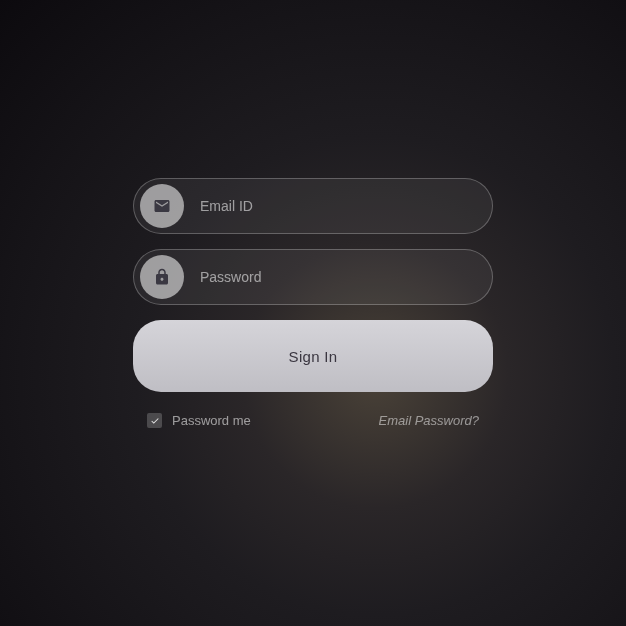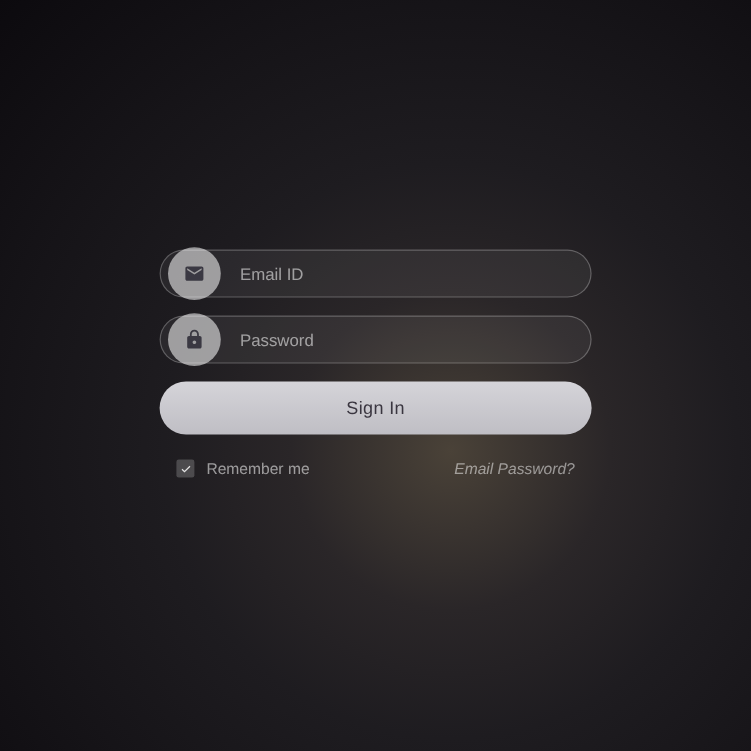--- a/index.html
+++ b/index.html
@@ -23,21 +23,21 @@
       width: 360px;
       display: flex;
       flex-direction: column;
       gap: 15px;
       margin-top: -20px;
     }
     
     .input-field {
       display: flex;
       align-items: center;
-      height: 40px;
+      height: 56px;
       background: rgba(255, 255, 255, 0.06);
       border: 1px solid rgba(255, 255, 255, 0.25);
       border-radius: 28px;
       padding: 5px;
       position: relative;
     }
     
     .icon-circle {
       width: 44px;
       height: 44px;
@@ -65,21 +65,21 @@
       padding-left: 16px;
       flex: 1;
       font-family: inherit;
     }
     
     .input-text::placeholder {
       color: rgba(255, 255, 255, 0.55);
     }
     
     .signin-button {
-      height: 44px;
+      height: 72px;
       background: linear-gradient(to bottom, #d5d4d9 0%, #bfbec4 100%);
       border: none;
       border-radius: 28px;
       color: #3a3640;
       font-size: 15px;
       font-weight: 400;
       cursor: pointer;
       font-family: inherit;
       letter-spacing: 0.3px;
     }
@@ -154,18 +154,18 @@
 
   <button class="signin-button">Sign In</button>
 
   <div class="footer-row">
     <div class="remember-wrap">
       <div class="checkbox">
         <svg viewBox="0 0 24 24">
             <polyline points="4,12 9,17 20,6"></polyline>
           </svg>
       </div>
-      <span class="remember-label">Remember me</span>
+      <span class="remember-label">Password me</span>
     </div>
     <a class="forgot-link">Email Password?</a>
   </div>
 
 </div>
 
 </body></html>

